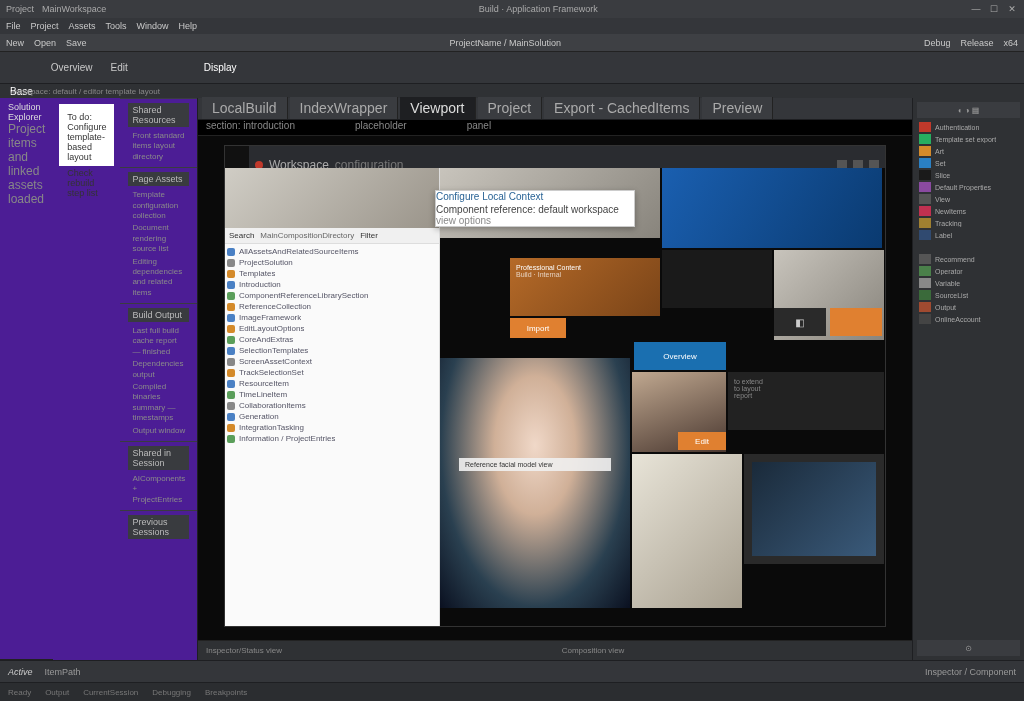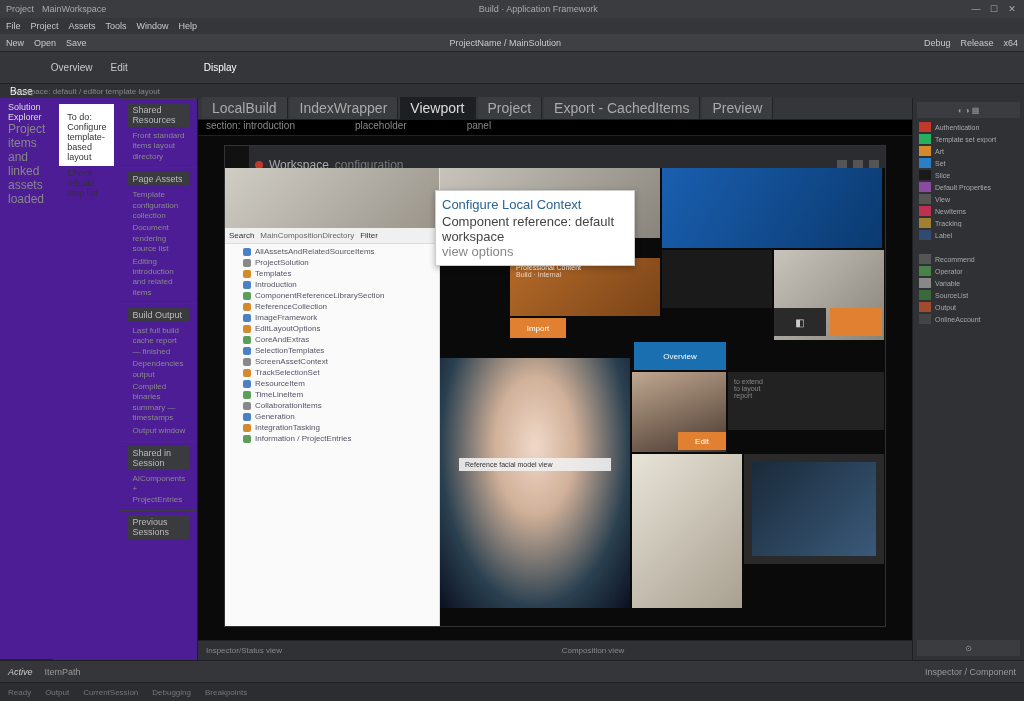--- a/index.html
+++ b/index.html
@@ -37,25 +37,25 @@
 .viewport { flex: 1; background: #0a0a0a; padding: 10px; display: flex; align-items: flex-start; justify-content: center; overflow: hidden; }
 .canvas { width: 660px; height: 480px; background: #111; position: relative; box-shadow: 0 0 0 1px #333; }
 .cv-top { position: absolute; top: 0; left: 0; right: 0; height: 38px; background: #2a2c30; display: flex; align-items: center; padding: 0 6px; gap: 6px; font-size: 12px; color: #aaa; margin-left: 24px; }
 .cv-top .dot { width: 8px; height: 8px; border-radius: 50%; background: #c0392b; }
 .cv-top .spacer { flex: 1; }
 .cv-top .ic { width: 10px; height: 10px; background: #555; }
 .cv-body { position: absolute; top: 22px; left: 0; right: 0; bottom: 0; display: flex; }
 .cv-tree { width: 215px; background: #fafafa; color: #333; display: flex; flex-direction: column; font-size: 8px; border-right: 1px solid #ddd; }
 .cv-tree .thead { height: 60px; background: linear-gradient(160deg,#e8e8e8,#cfcfcf); display: flex; }
 .cv-tree .thead .timg { flex: 1; background: linear-gradient(135deg,#d0cdc5,#9a948a); }
-.cv-tree .tpop { position: absolute; left: 210px; top: 22px; width: 200px; background: #fff; border: 1px solid #ccc; padding: 6px; font-size: 13px; color: #444; z-index: 5; box-shadow: 0 2px 6px rgba(0,0,0,.3); }
+.cv-tree .tpop { position: absolute; left: 210px; top: 22px; width: 200px; background: #fff; border: 1px solid #ccc; padding: 0; font-size: 10px; color: #444; z-index: 5; box-shadow: 0 2px 6px rgba(0,0,0,.3); }
 .cv-tree .tpop .tt { color: #2a6496; margin-bottom: 2px; }
 .cv-tree .tbar { height: 16px; background: #f0f0f0; border-bottom: 1px solid #ddd; display: flex; align-items: center; padding: 0 4px; gap: 6px; }
 .cv-tree .titems { flex: 1; overflow: hidden; padding: 2px 0; }
-.cv-tree .ti { display: flex; align-items: center; gap: 4px; padding: 1px 18px; cursor: pointer; }
+.cv-tree .ti { display: flex; align-items: center; gap: 4px; padding: 1px 2px; cursor: pointer; }
 .cv-tree .ti .ico { width: 8px; height: 8px; background: #5a9e5a; border-radius: 2px; flex-shrink: 0; }
 .cv-tree .ti .ico.b { background: #4a80c4; }
 .cv-tree .ti .ico.o { background: #d48a2a; }
 .cv-tree .ti .ico.g { background: #888; }
 .cv-tree .ti .lbl { color: #556; white-space: nowrap; overflow: hidden; text-overflow: ellipsis; }
 .cv-right { flex: 1; position: relative; background: #0a0a0a; }
 .tile { position: absolute; background: #333; overflow: hidden; }
 .tile.room { background: linear-gradient(135deg,#c8c4bc,#88847c); }
 .tile.win { background: linear-gradient(120deg,#1a5fb0,#0a3a70); }
 .tile.dark { background: #1a1a1a; color: #aaa; padding: 6px; font-size: 7px; }
@@ -138,21 +138,21 @@
     </div>
     <div id="lp-sections">
         <div class="lp-section">
           <div class="hd">Shared Resources</div>
           <div class="row">Front standard items layout directory</div>
         </div>
         <div class="lp-section">
           <div class="hd">Page Assets</div>
           <div class="row">Template configuration collection</div>
           <div class="row">Document rendering source list</div>
-          <div class="row">Editing introduction and related items</div>
+          <div class="row">Editing dependencies and related items</div>
         </div>
         <div class="lp-section">
           <div class="hd">Build Output</div>
           <div class="row">Last full build cache report — finished</div>
           <div class="row">Dependencies output</div>
           <div class="row">Compiled binaries summary — timestamps</div>
           <div class="row">Output window</div>
         </div>
         <div class="lp-section">
           <div class="hd">Shared in Session</div>

